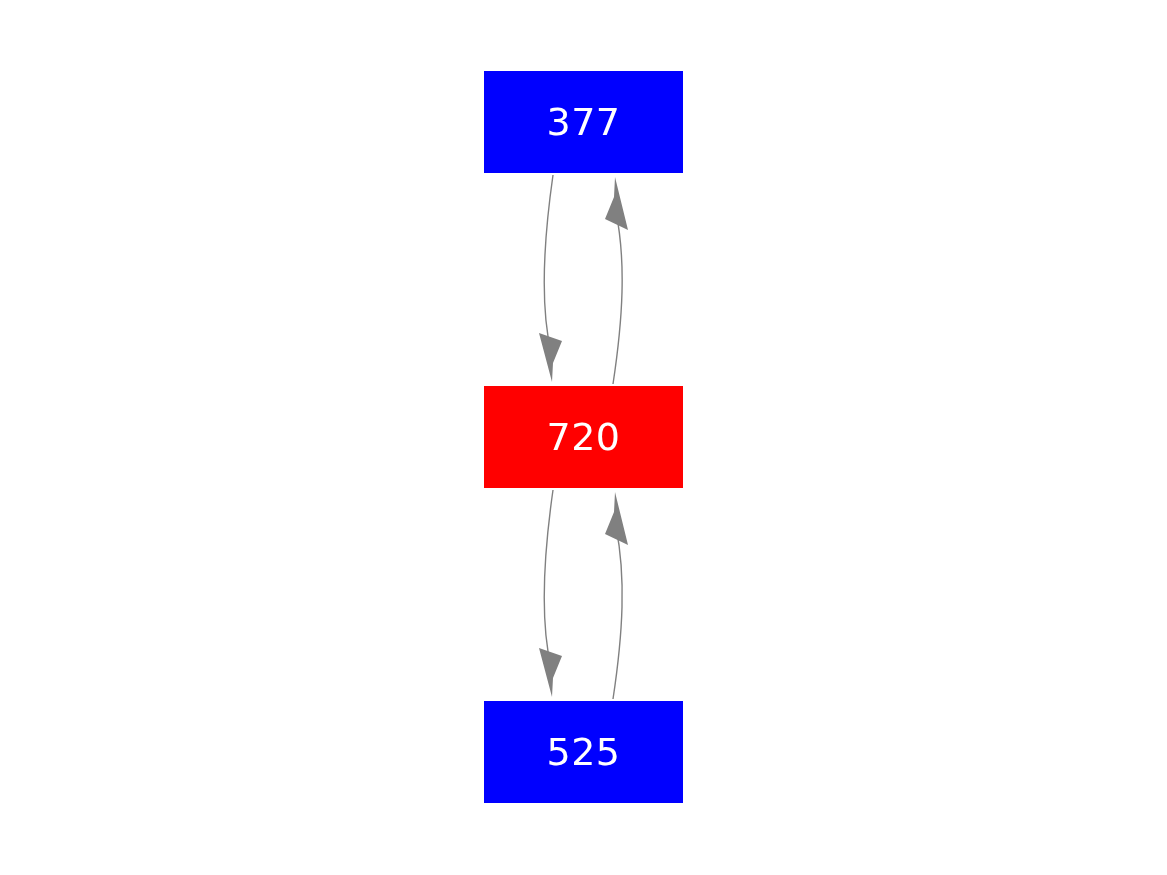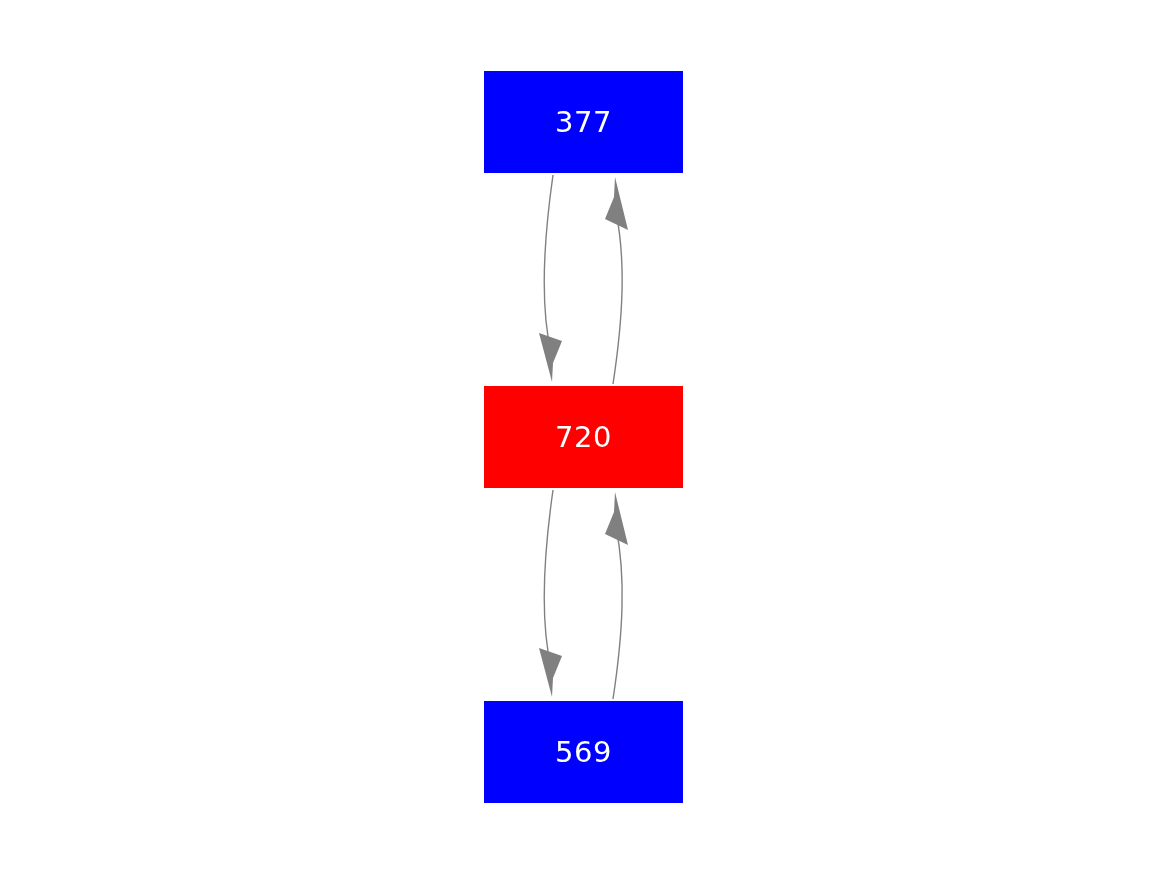--- a/index.html
+++ b/index.html
@@ -28,21 +28,21 @@
   }
   .node {
     position: absolute;
     display: flex;
     align-items: center;
     justify-content: center;
     box-sizing: border-box;
   }
   .node-label {
     color: #ffffff;
-    font-size: 29px;
+    font-size: 38px;
     font-family: "DejaVu Sans", sans-serif;
     line-height: 1;
     letter-spacing: 0.5px;
     user-select: none;
   }
   #node-377 {
     left: 484px;
     top: 71px;
     width: 199px;
     height: 102px;
@@ -98,16 +98,16 @@
 
   <div class="node" id="node-377">
     <span class="node-label">377</span>
   </div>
 
   <div class="node" id="node-460">
     <span class="node-label">720</span>
   </div>
 
   <div class="node" id="node-378">
-    <span class="node-label">569</span>
+    <span class="node-label">525</span>
   </div>
 
 </div>
 
 </body></html>

